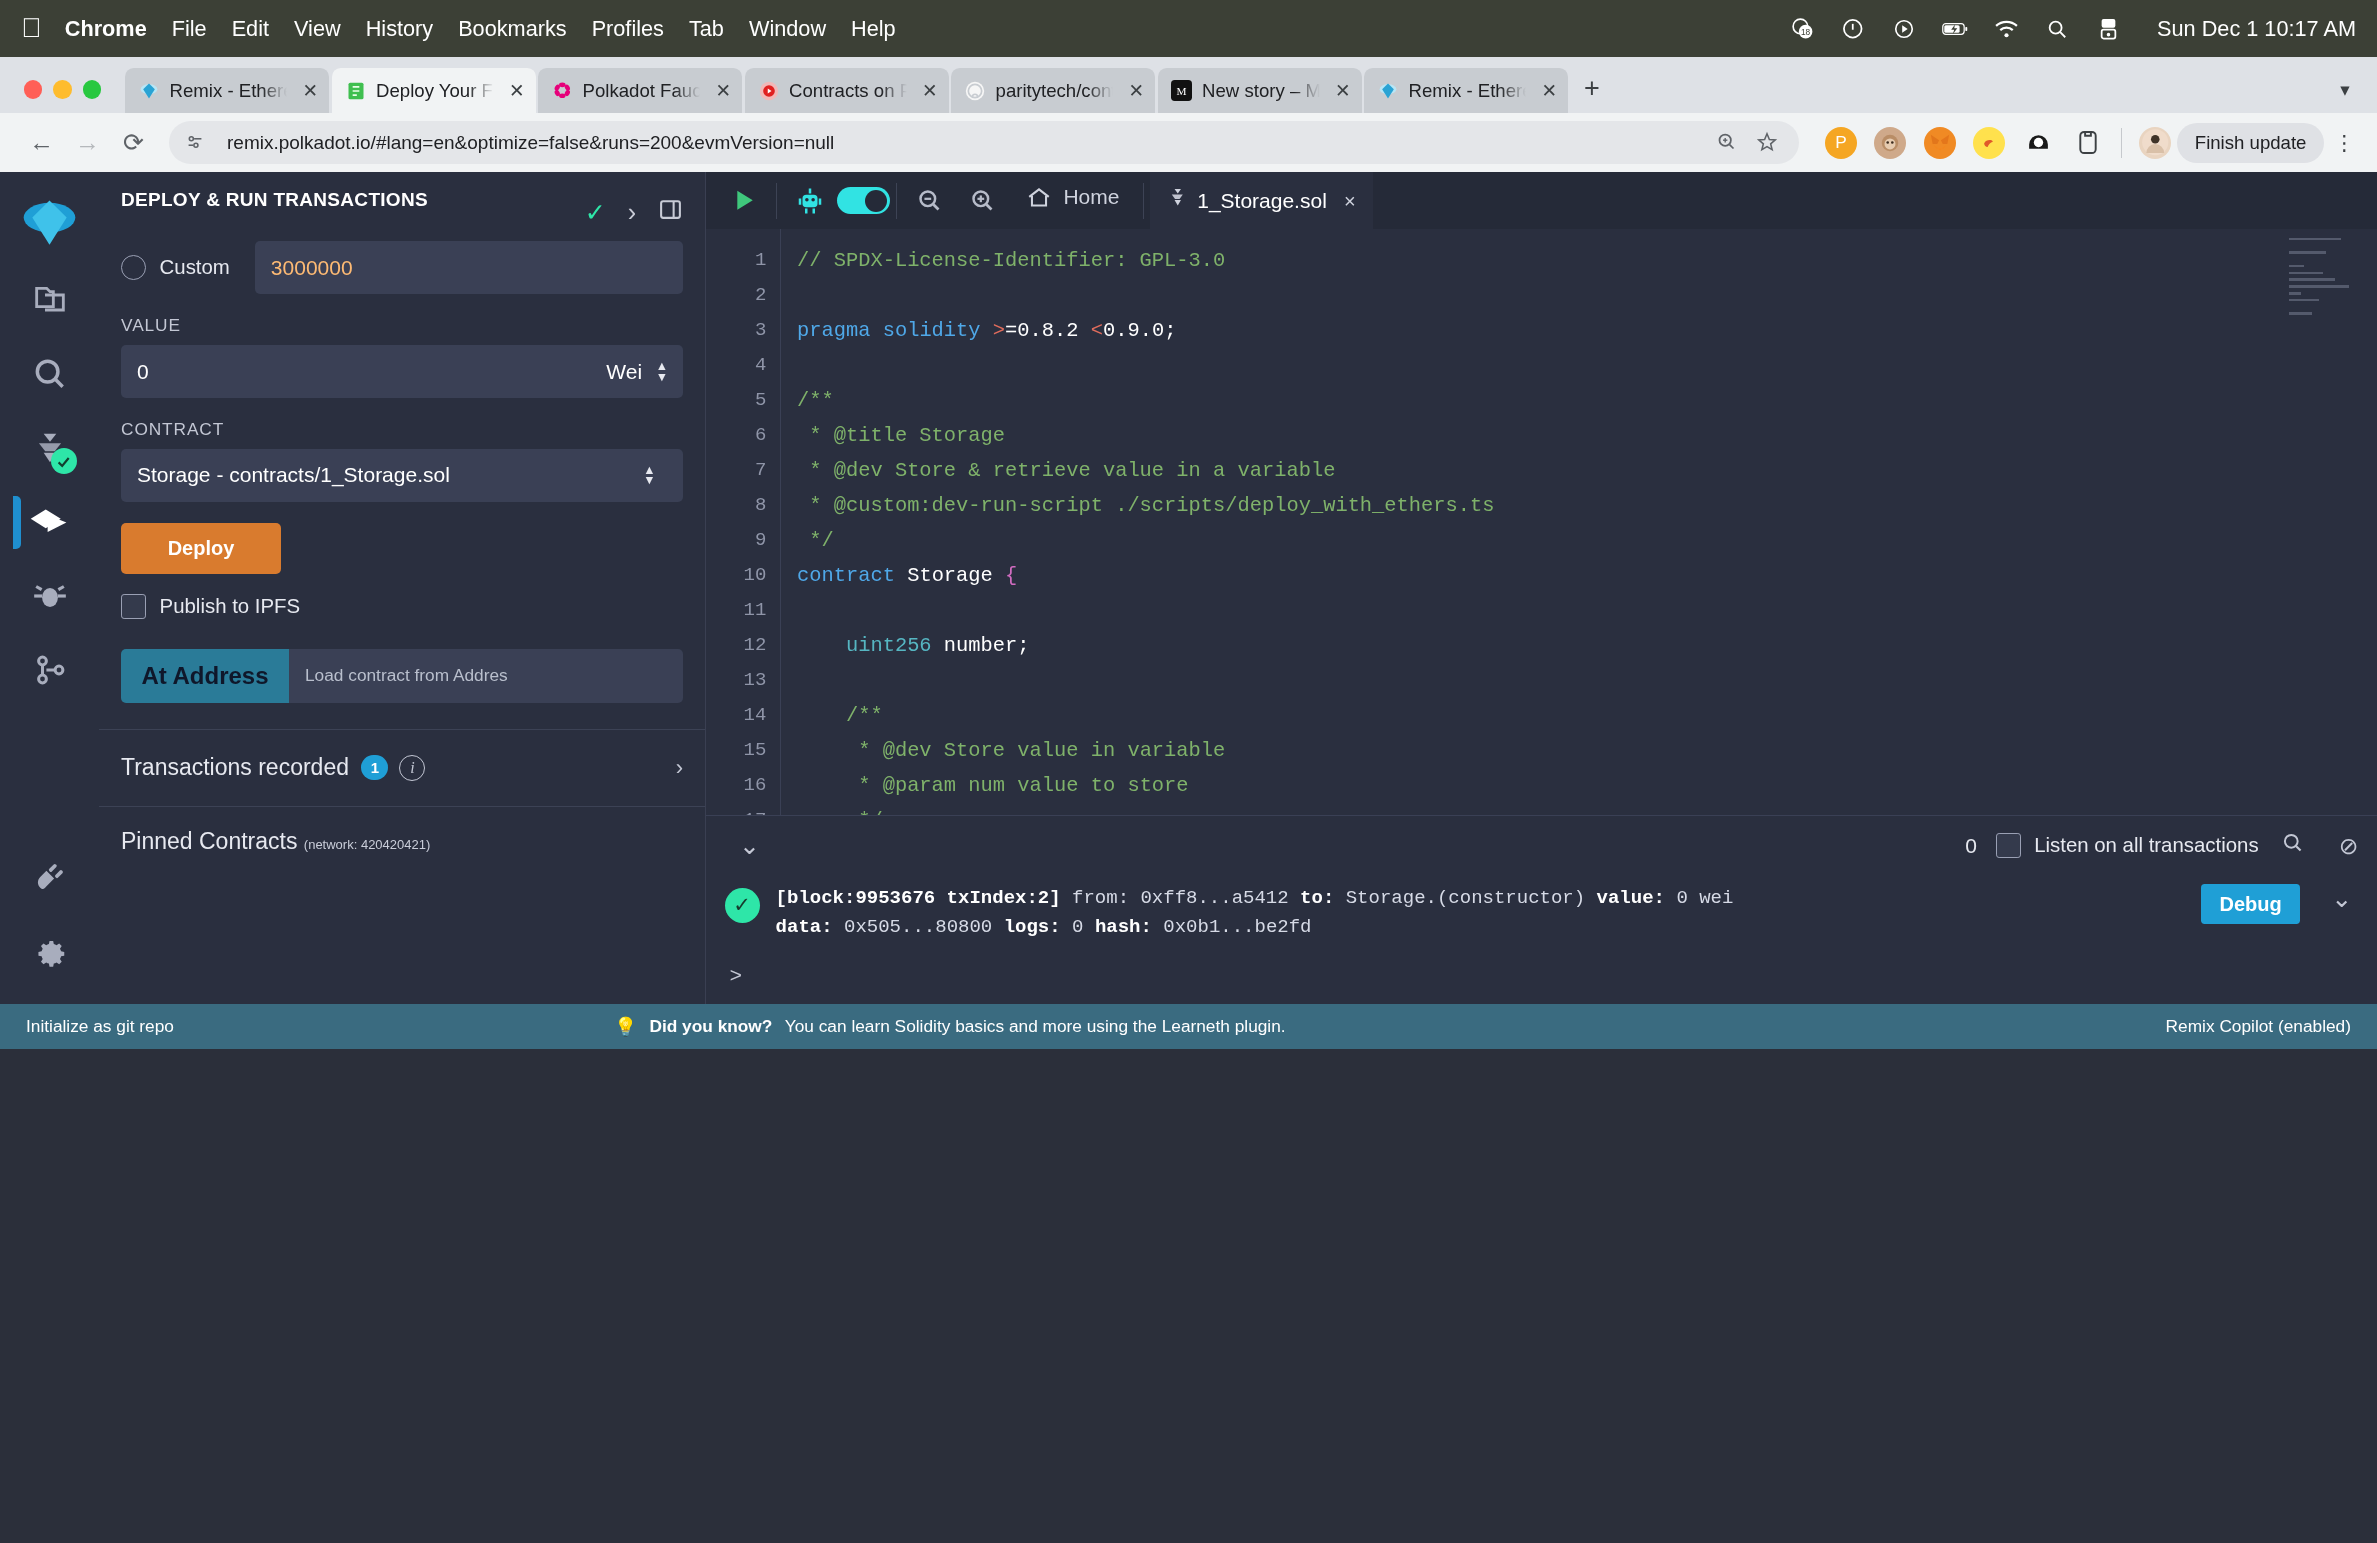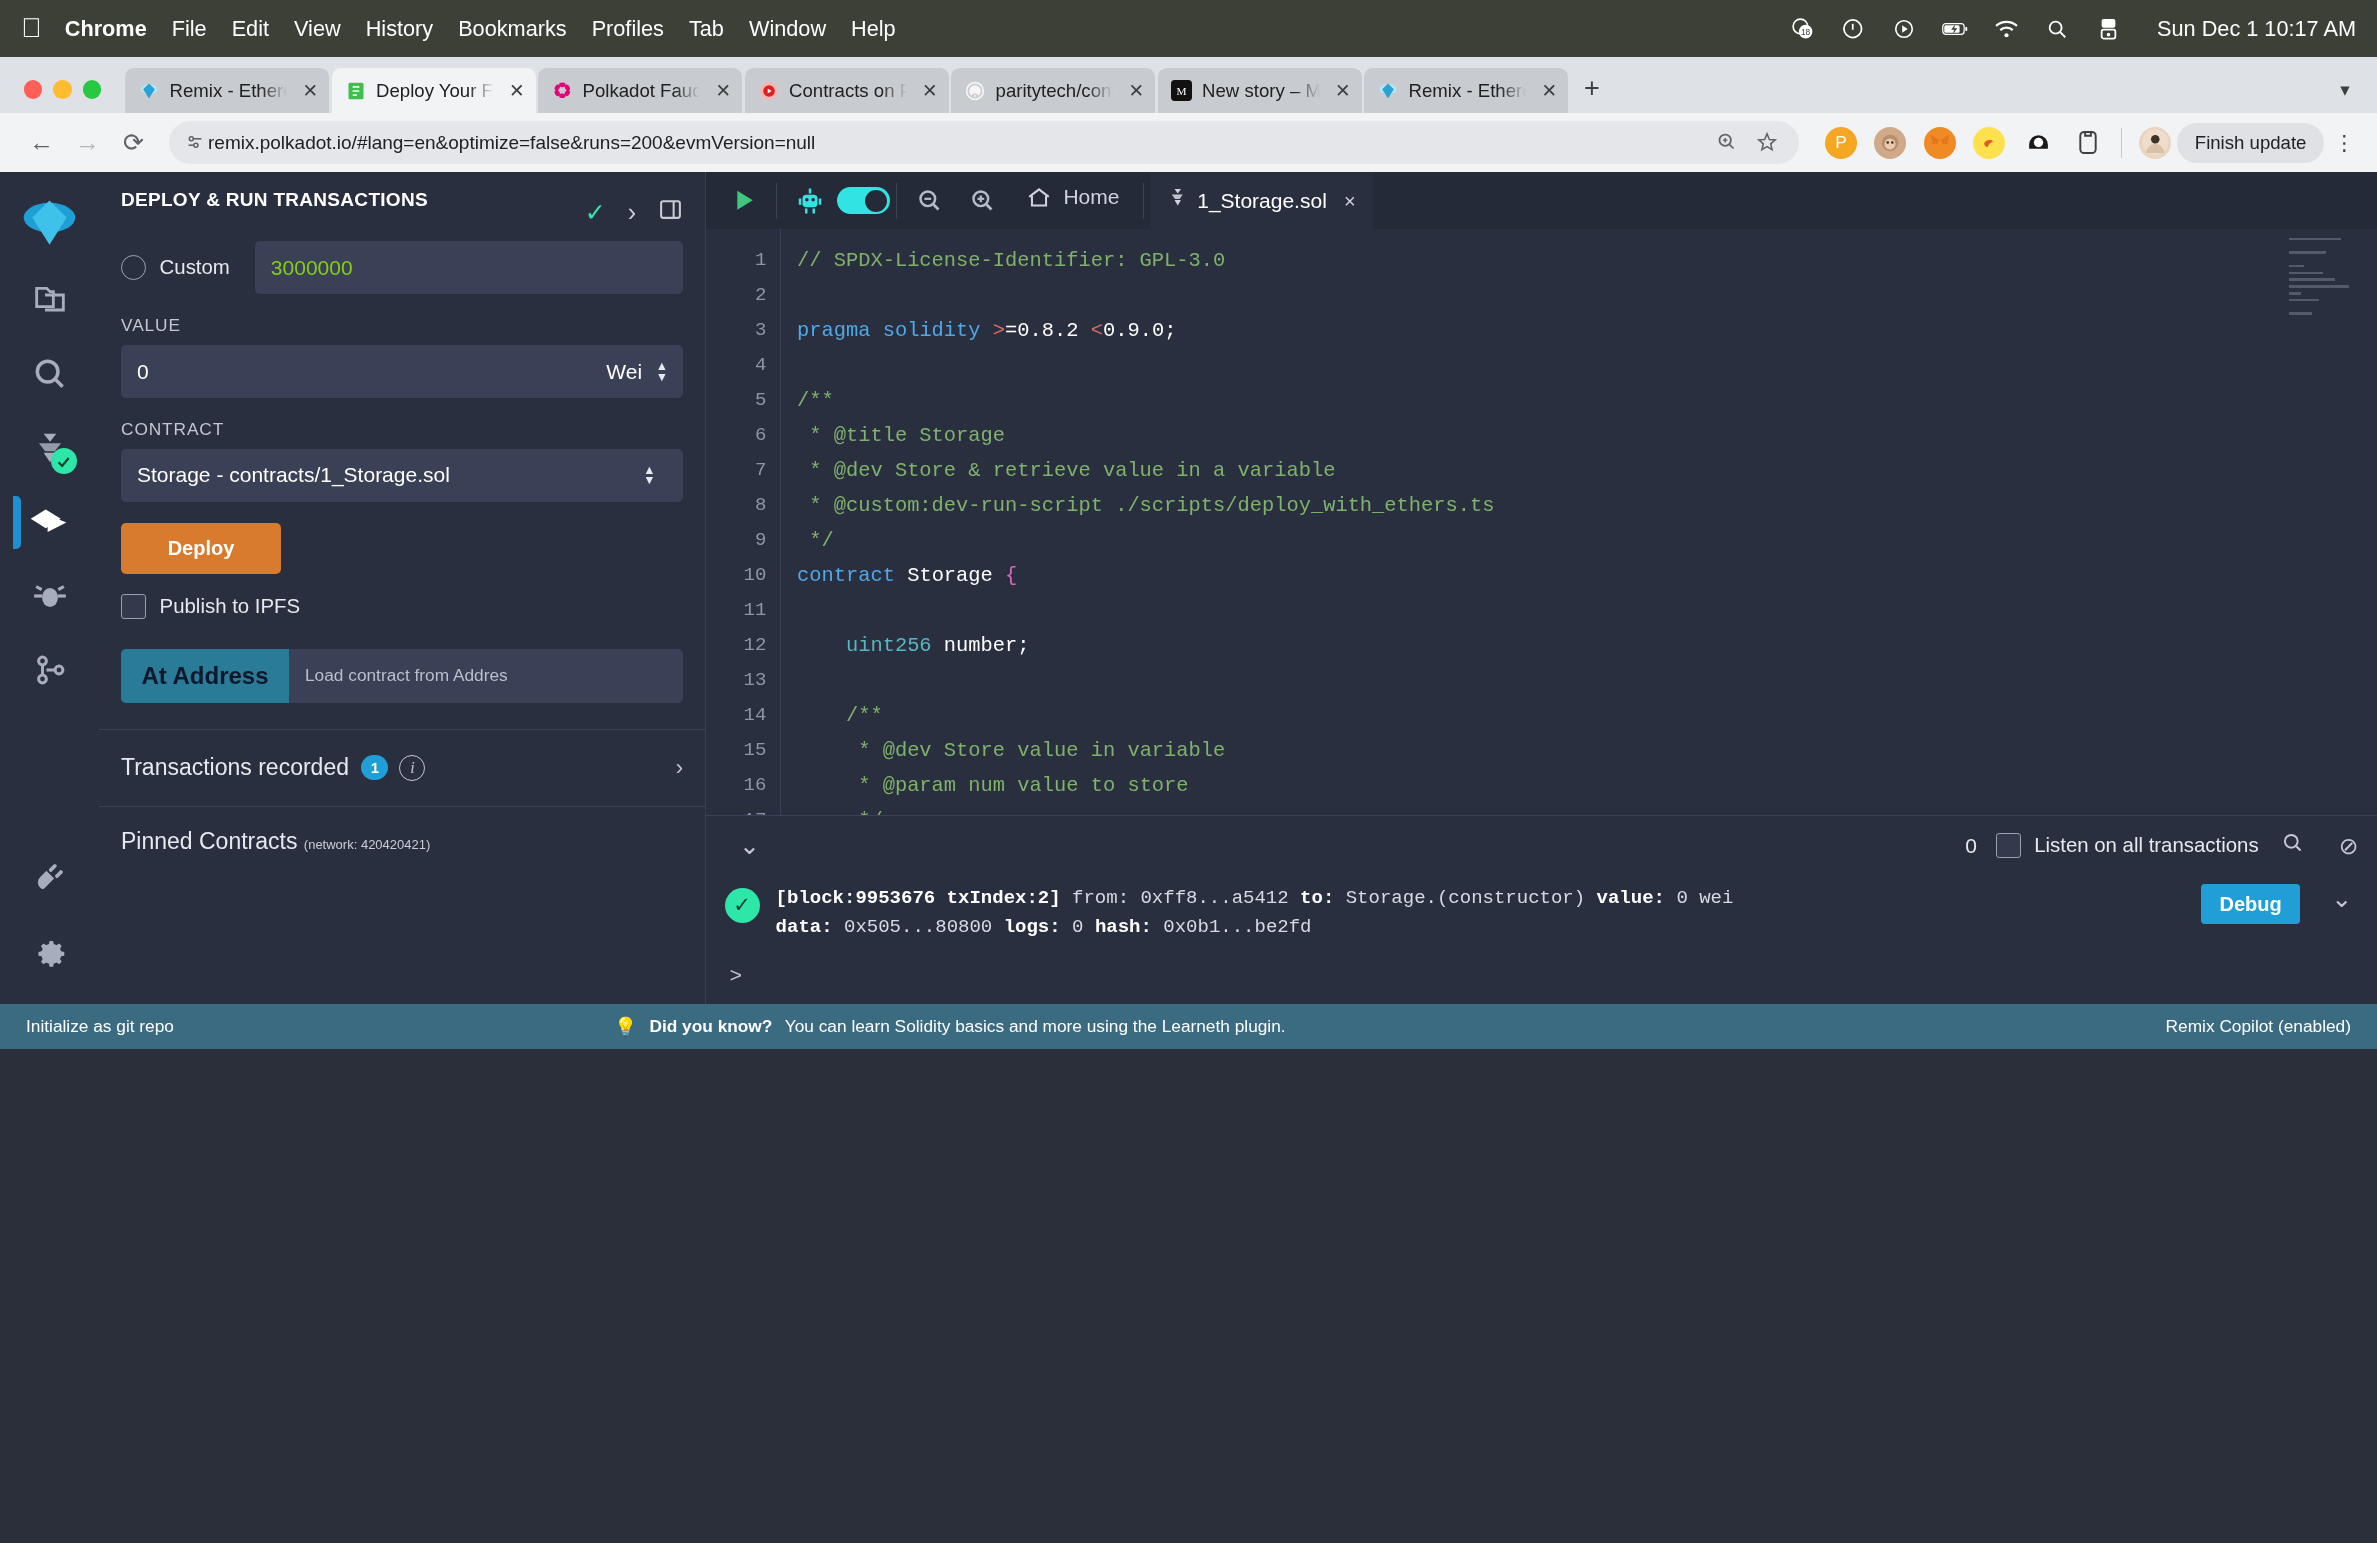--- a/index.html
+++ b/index.html
@@ -35,21 +35,21 @@
              -webkit-mask-image: linear-gradient(to right, #000 78%, transparent 100%);
              mask-image: linear-gradient(to right, #000 78%, transparent 100%); }
   .tab .x { font-size: 18.6px; color: #3c4043; flex: 0 0 auto; padding-left: 5px;}
   .newtab { font-size: 27px; color: #3c4043; padding: 0 13.6px 8.7px 13.6px; }
   .tabstrip .rspacer { flex: 1; }
   .tabchev { color:#3c4043; font-size: 18.6px; padding: 0 15px 12.4px 0; }
 
   .omnibar { height: 59px; background: #f1f3f4; display: flex; align-items: center; padding: 0 18.6px; gap: 0; }
   .navbtn { width: 46px; height: 46px; display: flex; align-items: center; justify-content: center; font-size: 25px; color: #5f6368; }
   .navbtn.dim { color: #b5b8bb; }
-  .urlbox { flex: 1; height: 43px; background: #e4e6e9; border-radius: 22px; display: flex; align-items: center; padding: 0 15px; margin: 0 12.4px; gap: 2px; }
+  .urlbox { flex: 1; height: 43px; background: #e4e6e9; border-radius: 22px; display: flex; align-items: center; padding: 0 15px; margin: 0 12.4px; gap: 21px; }
   .urlbox .url { font-size: 19px; color: #202124; white-space: nowrap; overflow: hidden; flex: 1; }
   .urlbox .rzone { display: flex; align-items: center; gap: 18.6px; padding-right: 6.2px; }
   .ext { width: 32px; height: 32px; border-radius: 50%; display: flex; align-items: center; justify-content: center; font-size: 17.3px; color: #fff; }
   .extrow { display: flex; align-items: center; gap: 17.3px; padding-left: 13.6px; }
   .vdiv { width: 1.2px; height: 30px; background: #c6c9cd; }
   .finish { height: 40px; background: #dfe1e5; border-radius: 21px; display: flex; align-items: center; padding: 0 17.3px; font-size: 18.6px; color: #202124; margin-left: 6.2px;}
   .kebab { font-size: 21px; color: #3c4043; padding: 0 3.7px 0 10px; letter-spacing: 0; }
 
   
   .app { display: flex; height: 832px; background: #2a2f3f; }
@@ -65,21 +65,21 @@
   .panelhead { display: flex; align-items: flex-start; padding: 17.3px 22px 3.7px 22px; }
   .ptitle { font-size: 19px; font-weight: bold; color: #ffffff; line-height: 1.12; letter-spacing: 0.3px; flex: 1; text-transform: uppercase;}
   .phicons { display: flex; align-items: center; gap: 22px; padding-top: 7.4px; }
   .phicons .chk { color: #2ee6a8; font-size: 25px; }
   .phicons .cv { color: #c8cbd6; font-size: 25px; }
 
   .pbody { padding: 0 22px; }
   .row { display: flex; align-items: center; }
   .radio { width: 25px; height: 25px; border-radius: 50%; border: 1.9px solid #9aa0b4; margin-right: 13.6px; flex: 0 0 25px; }
   .lbl { font-size: 20.4px; color: #e7e9f0; }
-  .fieldlike { background: #3a4055; border-radius: 5px; height: 53px; display: flex; align-items: center; padding: 0 16px; font-size: 21px; color: #84cc16; }
+  .fieldlike { background: #3a4055; border-radius: 5px; height: 53px; display: flex; align-items: center; padding: 0 16px; font-size: 21px; color: #fdba74; }
   .secLabel { font-size: 17.3px; color: #c3c7d4; letter-spacing: 0.9px; margin: 21px 0 8.7px 0; }
   .valuerow { display: flex; align-items: stretch; background: #3a4055; border-radius: 5px; height: 53px; overflow: hidden; }
   .valuerow .vin { flex: 1; display: flex; align-items: center; padding: 0 16px; font-size: 21px; color: #ffffff; }
   .valuerow .vunit { display: flex; align-items: center; padding: 0 7.4px 0 11px; font-size: 21px; color: #ffffff; }
   .spin { display: flex; flex-direction: column; justify-content: center; padding: 0 15px 0 6.2px; color: #e7e9f0; font-size: 12.4px; line-height: 0.85;}
   .selectrow { display: flex; align-items: center; background: #3a4055; border-radius: 5px; height: 53px; padding: 0 12.4px 0 16px; }
   .selectrow .sv { flex: 1; font-size: 21px; color: #ffffff; white-space: nowrap; overflow: hidden; }
   .deploybtn { background: #d97b2e; color: #ffffff; font-size: 20px; font-weight: bold; border-radius: 5px; height: 51px; width: 160px; display: flex; align-items: center; justify-content: center; margin-top: 21px; }
   .cbrow { display: flex; align-items: center; margin-top: 20px; }
   .cbox { width: 25px; height: 25px; border: 1.2px solid #9aa0b4; border-radius: 3.1px; background: #343a4c; margin-right: 13.6px; }

